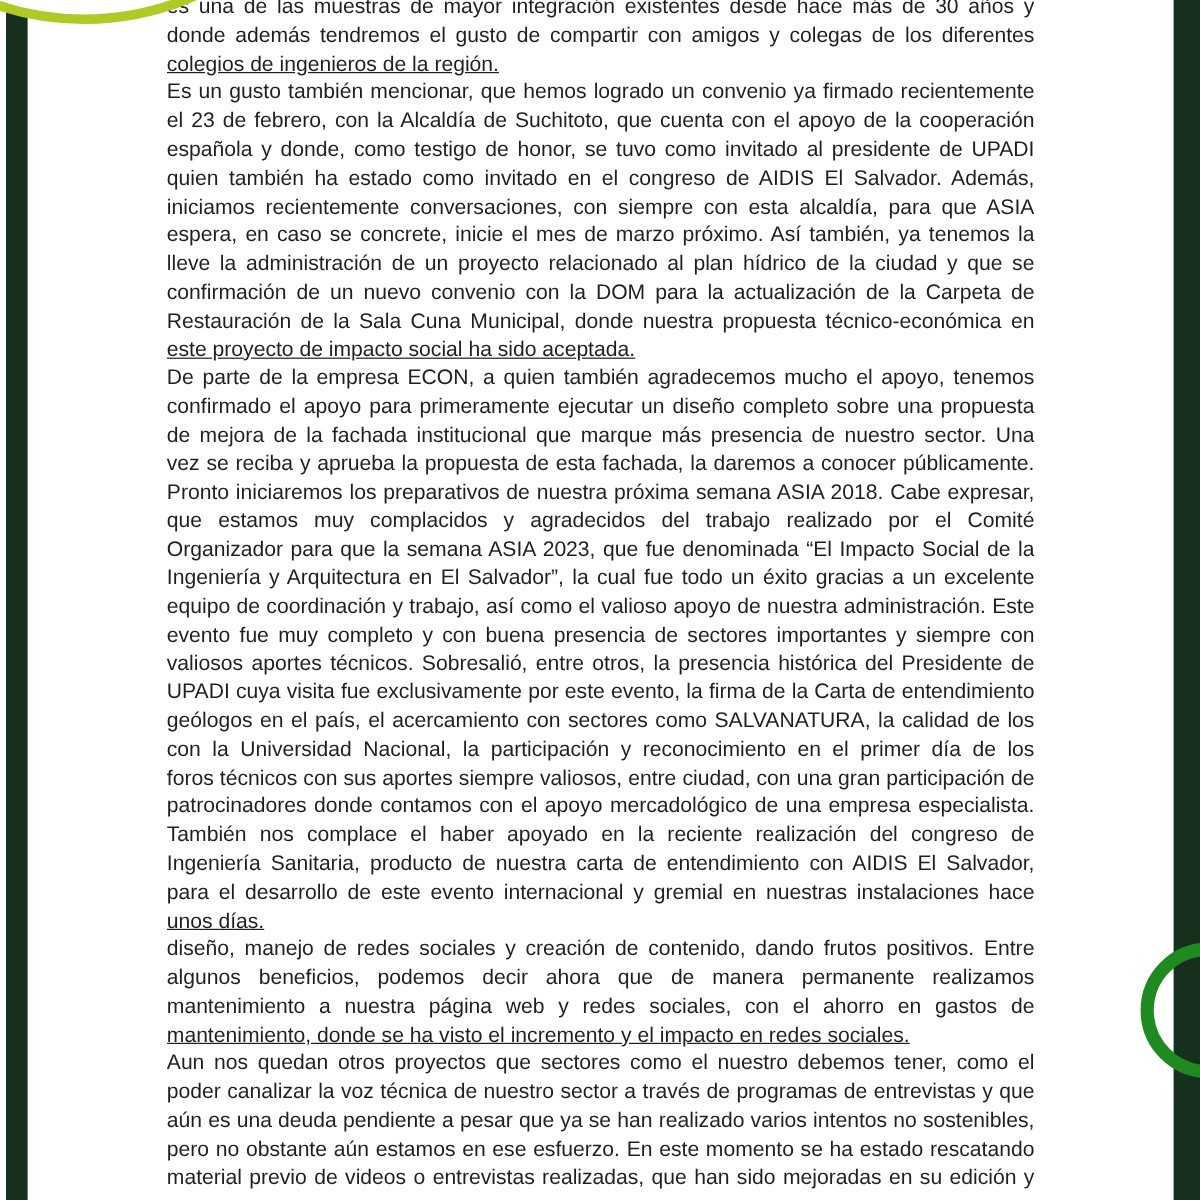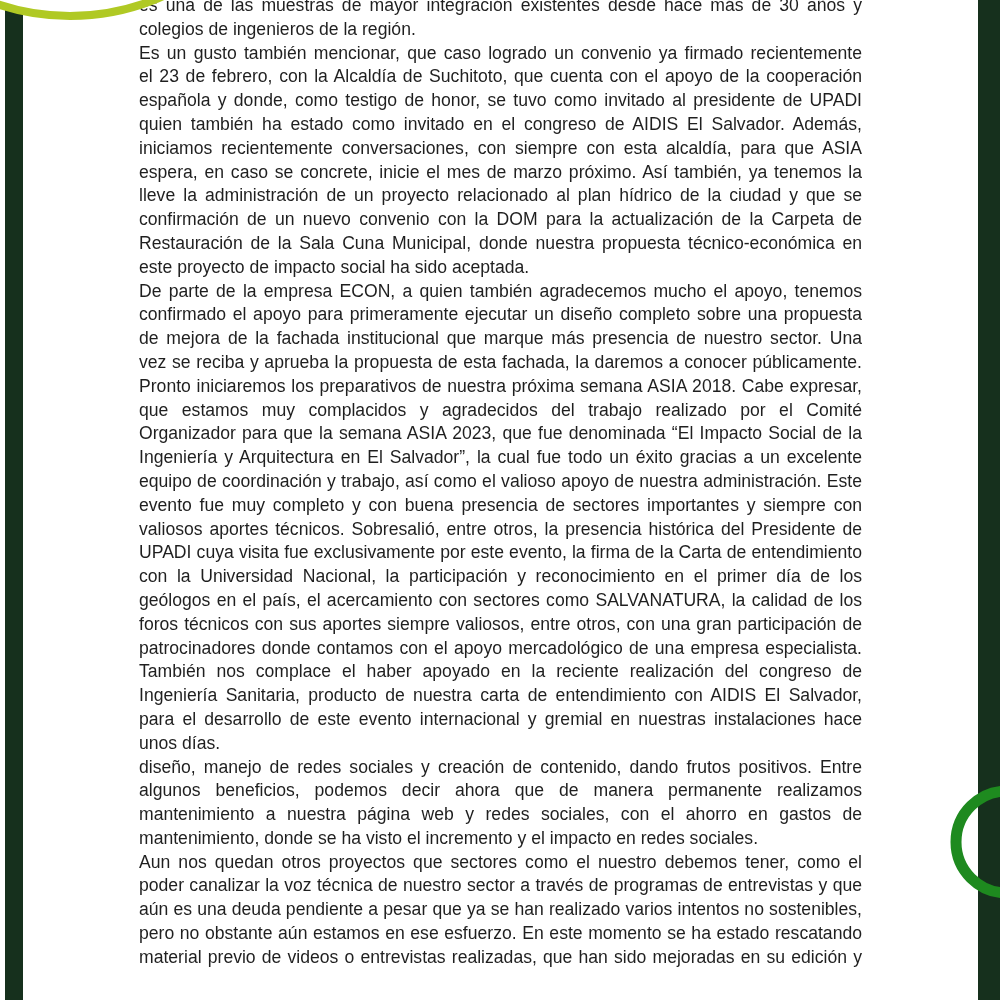--- a/index.html
+++ b/index.html
@@ -45,39 +45,41 @@
   }
   .line {
     height: 23.8px;
     overflow: hidden;
     text-align: justify;
     text-align-last: justify;
     text-justify: inter-word;
   }
   .line-last {
     text-align-last: left;
+    text-decoration: underline;
   }
 </style>
 </head>
 <body>
 
 <div class="page">
 
   <div class="bar-left"></div>
   <div class="bar-right"></div>
 
   <svg class="deco" viewBox="0 0 1000 1000" aria-hidden="true">
     <circle cx="70" cy="-212" r="228" fill="none" stroke-width="8" stroke="#b0c924"></circle>
     <circle cx="1007" cy="842" r="51" fill="none" stroke-width="11" stroke="#1e8a1f"></circle>
   </svg>
 
   <div class="textcol" id="textcol">
       <div class="line">es una de las muestras de mayor integración existentes desde hace más de 30 años y</div>
+      <div class="line">donde además tendremos el gusto de compartir con amigos y colegas de los diferentes</div>
       <div class="line line-last">colegios de ingenieros de la región.</div>
-      <div class="line">Es un gusto también mencionar, que caso logrado un convenio ya firmado recientemente</div>
+      <div class="line">Es un gusto también mencionar, que hemos logrado un convenio ya firmado recientemente</div>
       <div class="line">el 23 de febrero, con la Alcaldía de Suchitoto, que cuenta con el apoyo de la cooperación</div>
       <div class="line">española y donde, como testigo de honor, se tuvo como invitado al presidente de UPADI</div>
       <div class="line">quien también ha estado como invitado en el congreso de AIDIS El Salvador. Además,</div>
       <div class="line">iniciamos recientemente conversaciones, con siempre con esta alcaldía, para que ASIA</div>
       <div class="line">espera, en caso se concrete, inicie el mes de marzo próximo. Así también, ya tenemos la</div>
       <div class="line">lleve la administración de un proyecto relacionado al plan hídrico de la ciudad y que se</div>
       <div class="line">confirmación de un nuevo convenio con la DOM para la actualización de la Carpeta de</div>
       <div class="line">Restauración de la Sala Cuna Municipal, donde nuestra propuesta técnico-económica en</div>
       <div class="line line-last">este proyecto de impacto social ha sido aceptada.</div>
       <div class="line">De parte de la empresa ECON, a quien también agradecemos mucho el apoyo, tenemos</div>
@@ -85,23 +87,23 @@
       <div class="line">de mejora de la fachada institucional que marque más presencia de nuestro sector. Una</div>
       <div class="line">vez se reciba y aprueba la propuesta de esta fachada, la daremos a conocer públicamente.</div>
       <div class="line">Pronto iniciaremos los preparativos de nuestra próxima semana ASIA 2018. Cabe expresar,</div>
       <div class="line">que estamos muy complacidos y agradecidos del trabajo realizado por el Comité</div>
       <div class="line">Organizador para que la semana ASIA 2023, que fue denominada “El Impacto Social de la</div>
       <div class="line">Ingeniería y Arquitectura en El Salvador”, la cual fue todo un éxito gracias a un excelente</div>
       <div class="line">equipo de coordinación y trabajo, así como el valioso apoyo de nuestra administración. Este</div>
       <div class="line">evento fue muy completo y con buena presencia de sectores importantes y siempre con</div>
       <div class="line">valiosos aportes técnicos. Sobresalió, entre otros, la presencia histórica del Presidente de</div>
       <div class="line">UPADI cuya visita fue exclusivamente por este evento, la firma de la Carta de entendimiento</div>
+      <div class="line">geólogos en el país, el acercamiento con sectores como SALVANATURA, la calidad de los</div>
       <div class="line">con la Universidad Nacional, la participación y reconocimiento en el primer día de los</div>
-      <div class="line">geólogos en el país, el acercamiento con sectores como SALVANATURA, la calidad de los</div>
-      <div class="line">foros técnicos con sus aportes siempre valiosos, entre otros, con una gran participación de</div>
+      <div class="line">foros técnicos con sus aportes siempre valiosos, entre ciudad, con una gran participación de</div>
       <div class="line">patrocinadores donde contamos con el apoyo mercadológico de una empresa especialista.</div>
       <div class="line">También nos complace el haber apoyado en la reciente realización del congreso de</div>
       <div class="line">Ingeniería Sanitaria, producto de nuestra carta de entendimiento con AIDIS El Salvador,</div>
       <div class="line">para el desarrollo de este evento internacional y gremial en nuestras instalaciones hace</div>
       <div class="line line-last">unos días.</div>
       <div class="line">diseño, manejo de redes sociales y creación de contenido, dando frutos positivos. Entre</div>
       <div class="line">algunos beneficios, podemos decir ahora que de manera permanente realizamos</div>
       <div class="line">mantenimiento a nuestra página web y redes sociales, con el ahorro en gastos de</div>
       <div class="line line-last">mantenimiento, donde se ha visto el incremento y el impacto en redes sociales.</div>
       <div class="line">Aun nos quedan otros proyectos que sectores como el nuestro debemos tener, como el</div>

